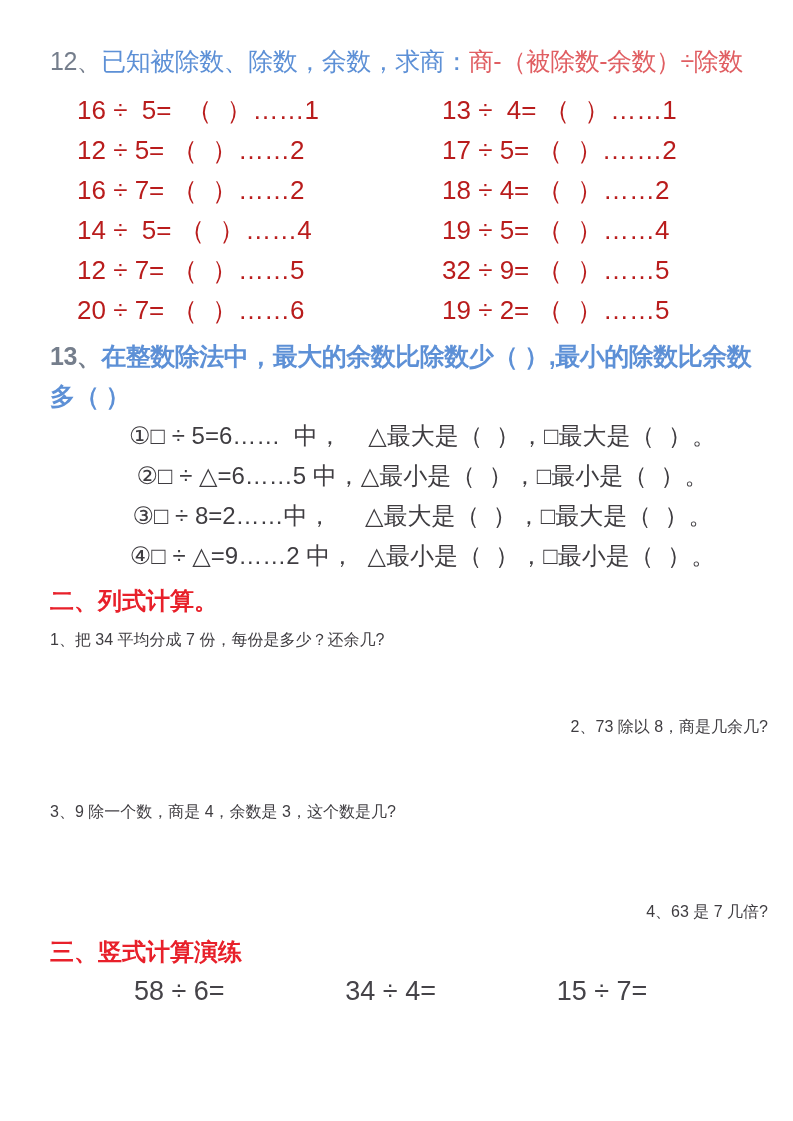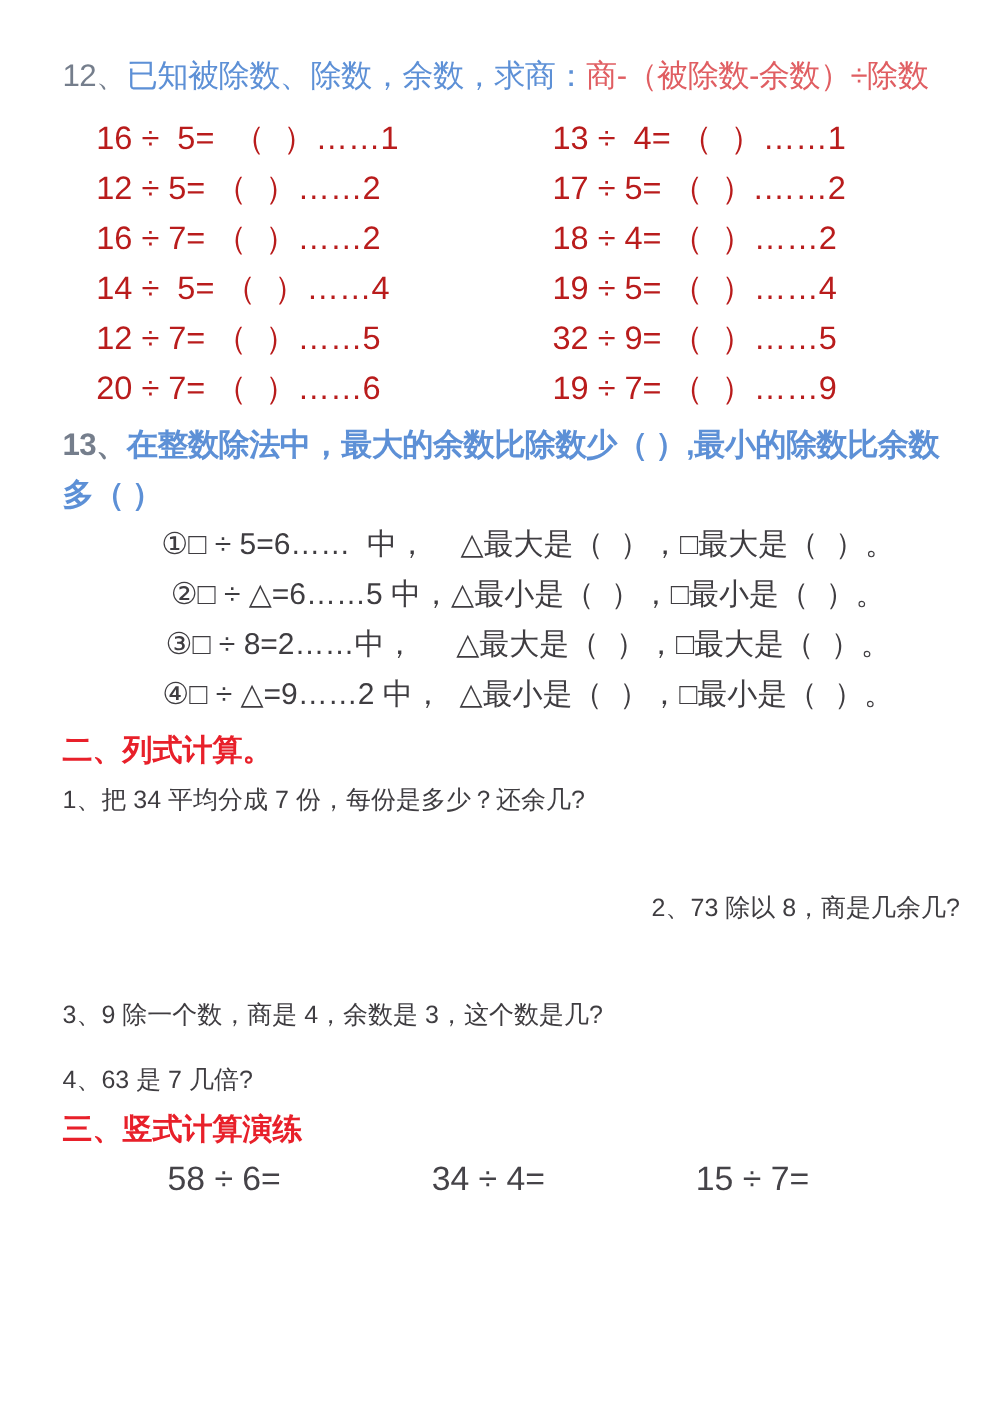--- a/index.html
+++ b/index.html
@@ -55,29 +55,29 @@
     white-space: pre;
   }
   .sec-heading {
     color: #e8202a;
     font-weight: bold;
     font-size: 24px;
     line-height: 30px;
   }
   .sec2-heading { margin-top: 10px; }
   .problem {
-    font-size: 20px;
+    font-size: 16px;
     line-height: 30px;
     color: #3f3d41;
     white-space: nowrap;
   }
   .p1 { margin-top: 9px; }
   .p2 { margin-top: 57px; text-align: right; }
   .p3 { margin-top: 55px; }
-  .p4 { margin-top: 22px; }
+  .p4 { margin-top: 70px; text-align: right; }
   .sec3-heading { margin-top: 10px; }
   .final-row {
     margin-top: 9px;
     margin-left: 84px;
     display: flex;
   }
   .final-eq {
     width: 240px;
     font-size: 27px;
     line-height: 30px;
@@ -99,21 +99,21 @@
     <div class="eq">13 ÷  4= （  ）……1</div>
     <div class="eq">12 ÷ 5= （  ）……2</div>
     <div class="eq">17 ÷ 5= （  ）.……2</div>
     <div class="eq">16 ÷ 7= （  ）……2</div>
     <div class="eq">18 ÷ 4= （  ）……2</div>
     <div class="eq">14 ÷  5= （  ）……4</div>
     <div class="eq">19 ÷ 5= （  ）……4</div>
     <div class="eq">12 ÷ 7= （  ）……5</div>
     <div class="eq">32 ÷ 9= （  ）……5</div>
     <div class="eq">20 ÷ 7= （  ）……6</div>
-    <div class="eq">19 ÷ 7= （  ）……9</div>
+    <div class="eq">19 ÷ 2= （  ）……5</div>
   </div>
 
   <div class="q13">
     <div class="q13-line">
       <span class="num">13、</span><span class="blue">在整数除法中，最大的余数比除数少（ ）,最小的除数比余数</span>
     </div>
     <div class="q13-line blue">多（ ）</div>
   </div>
 
   <div class="subitems">

